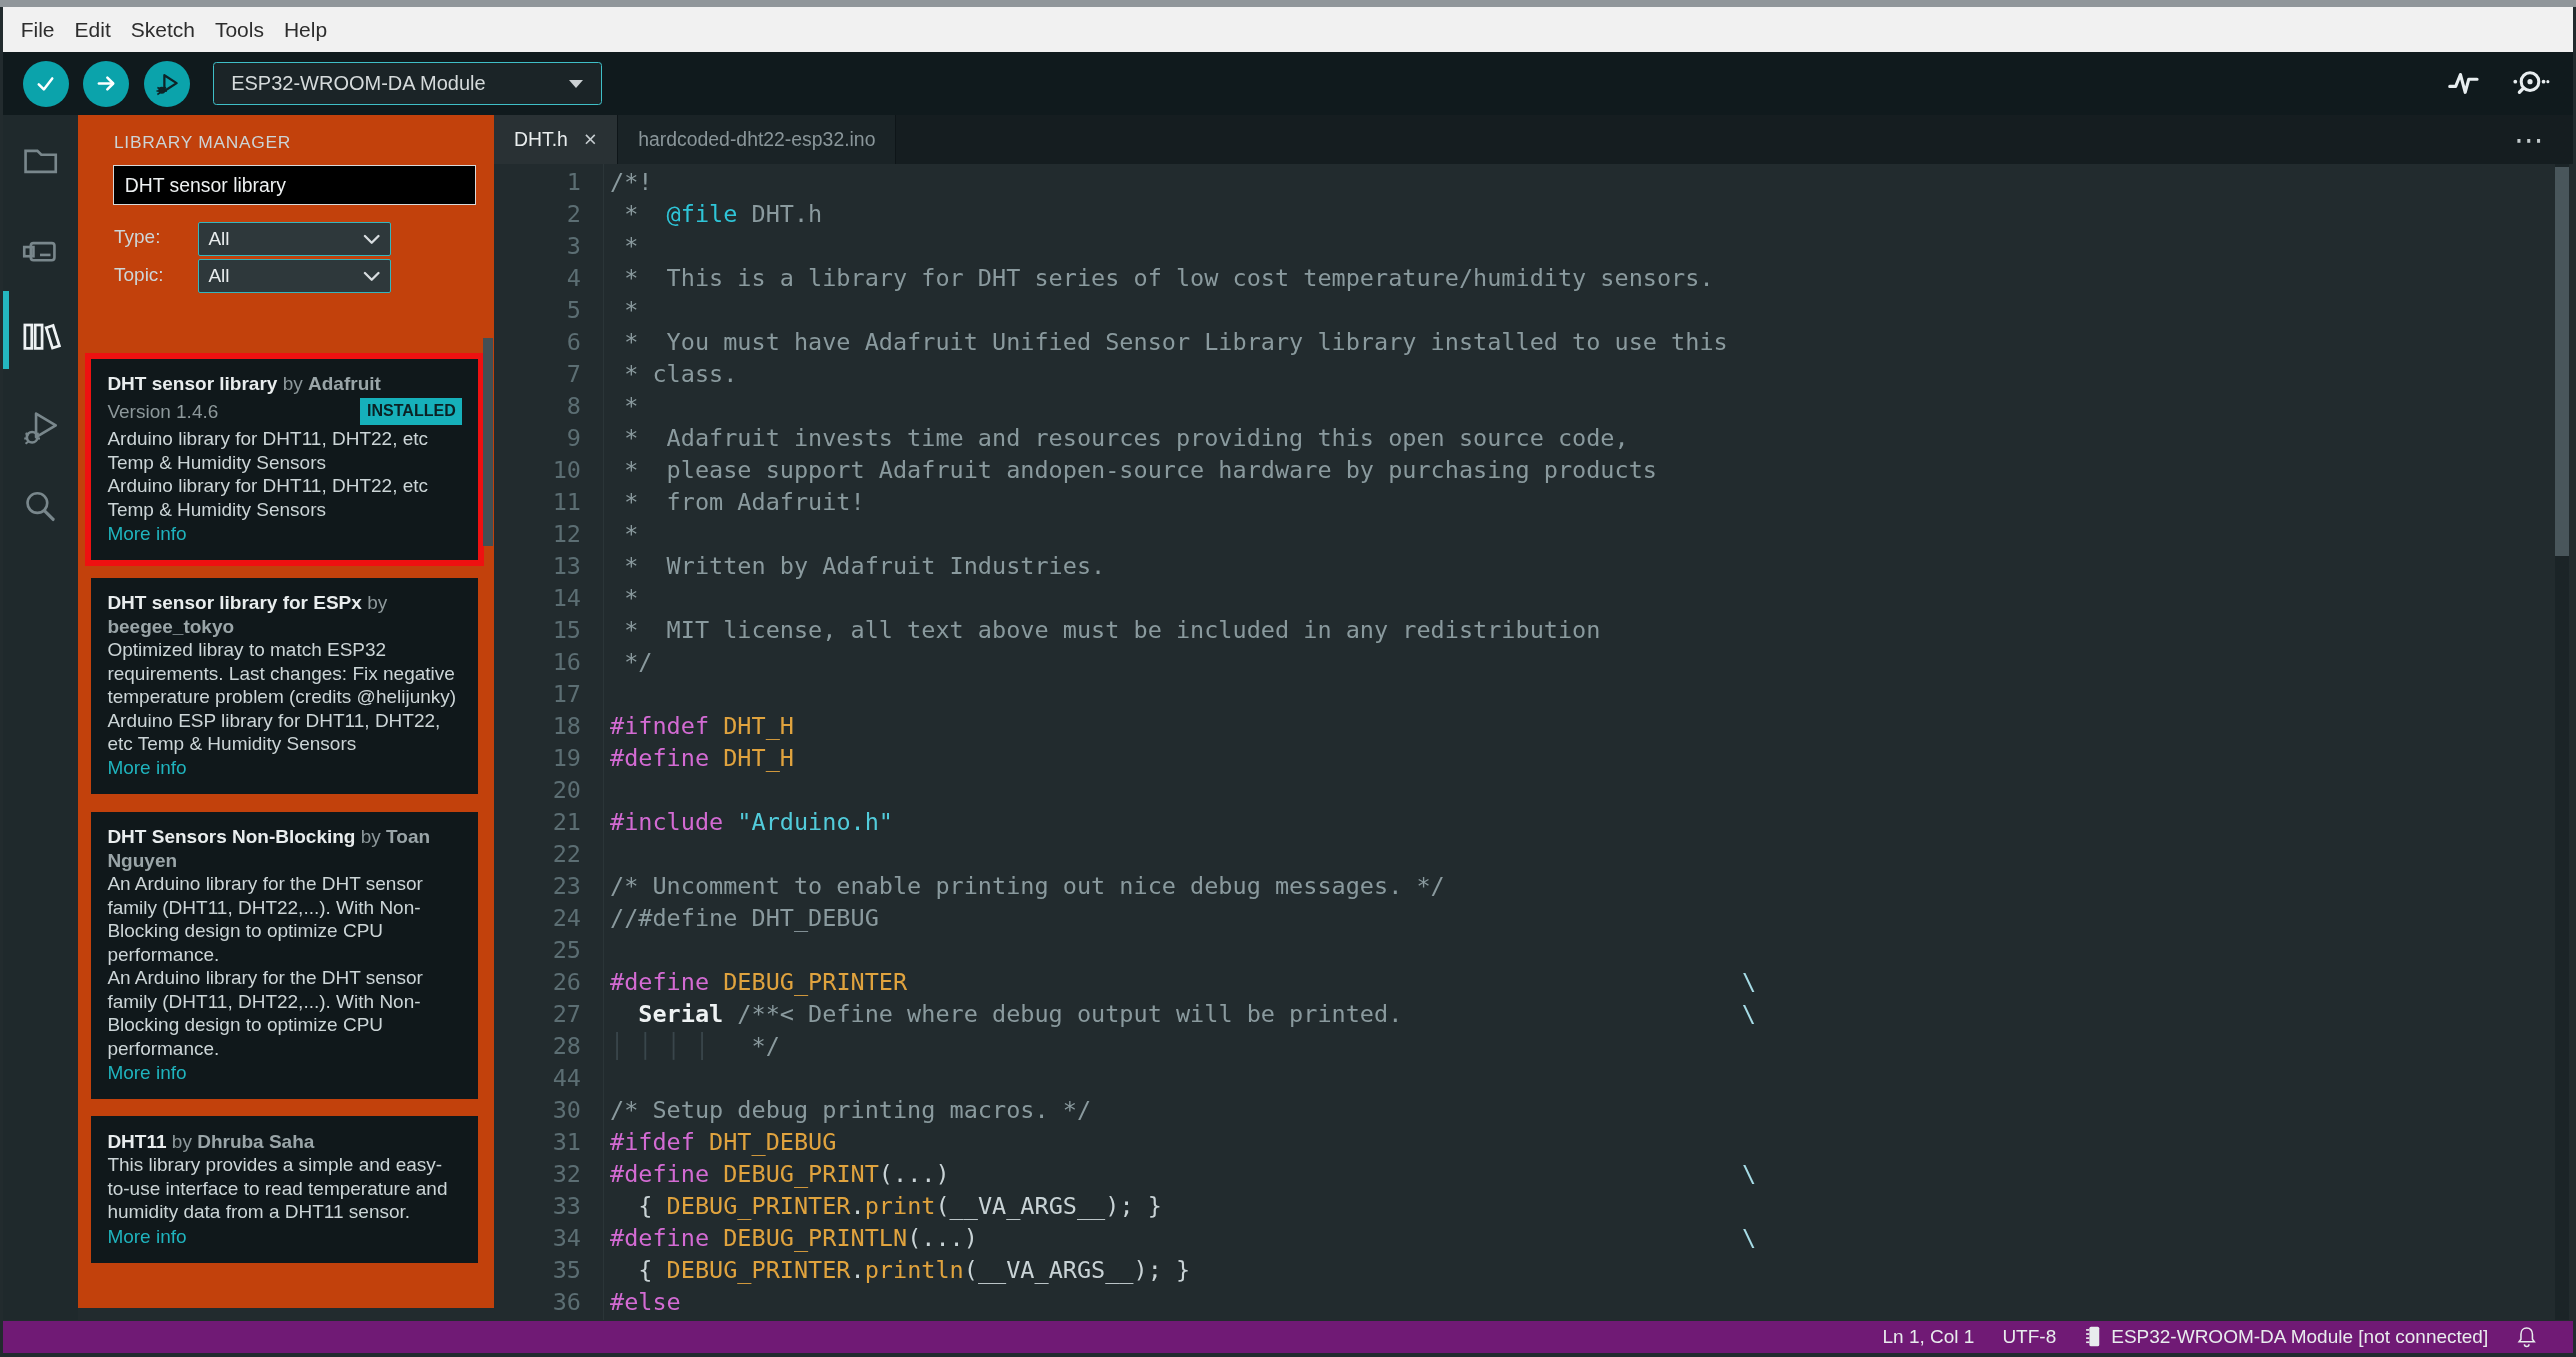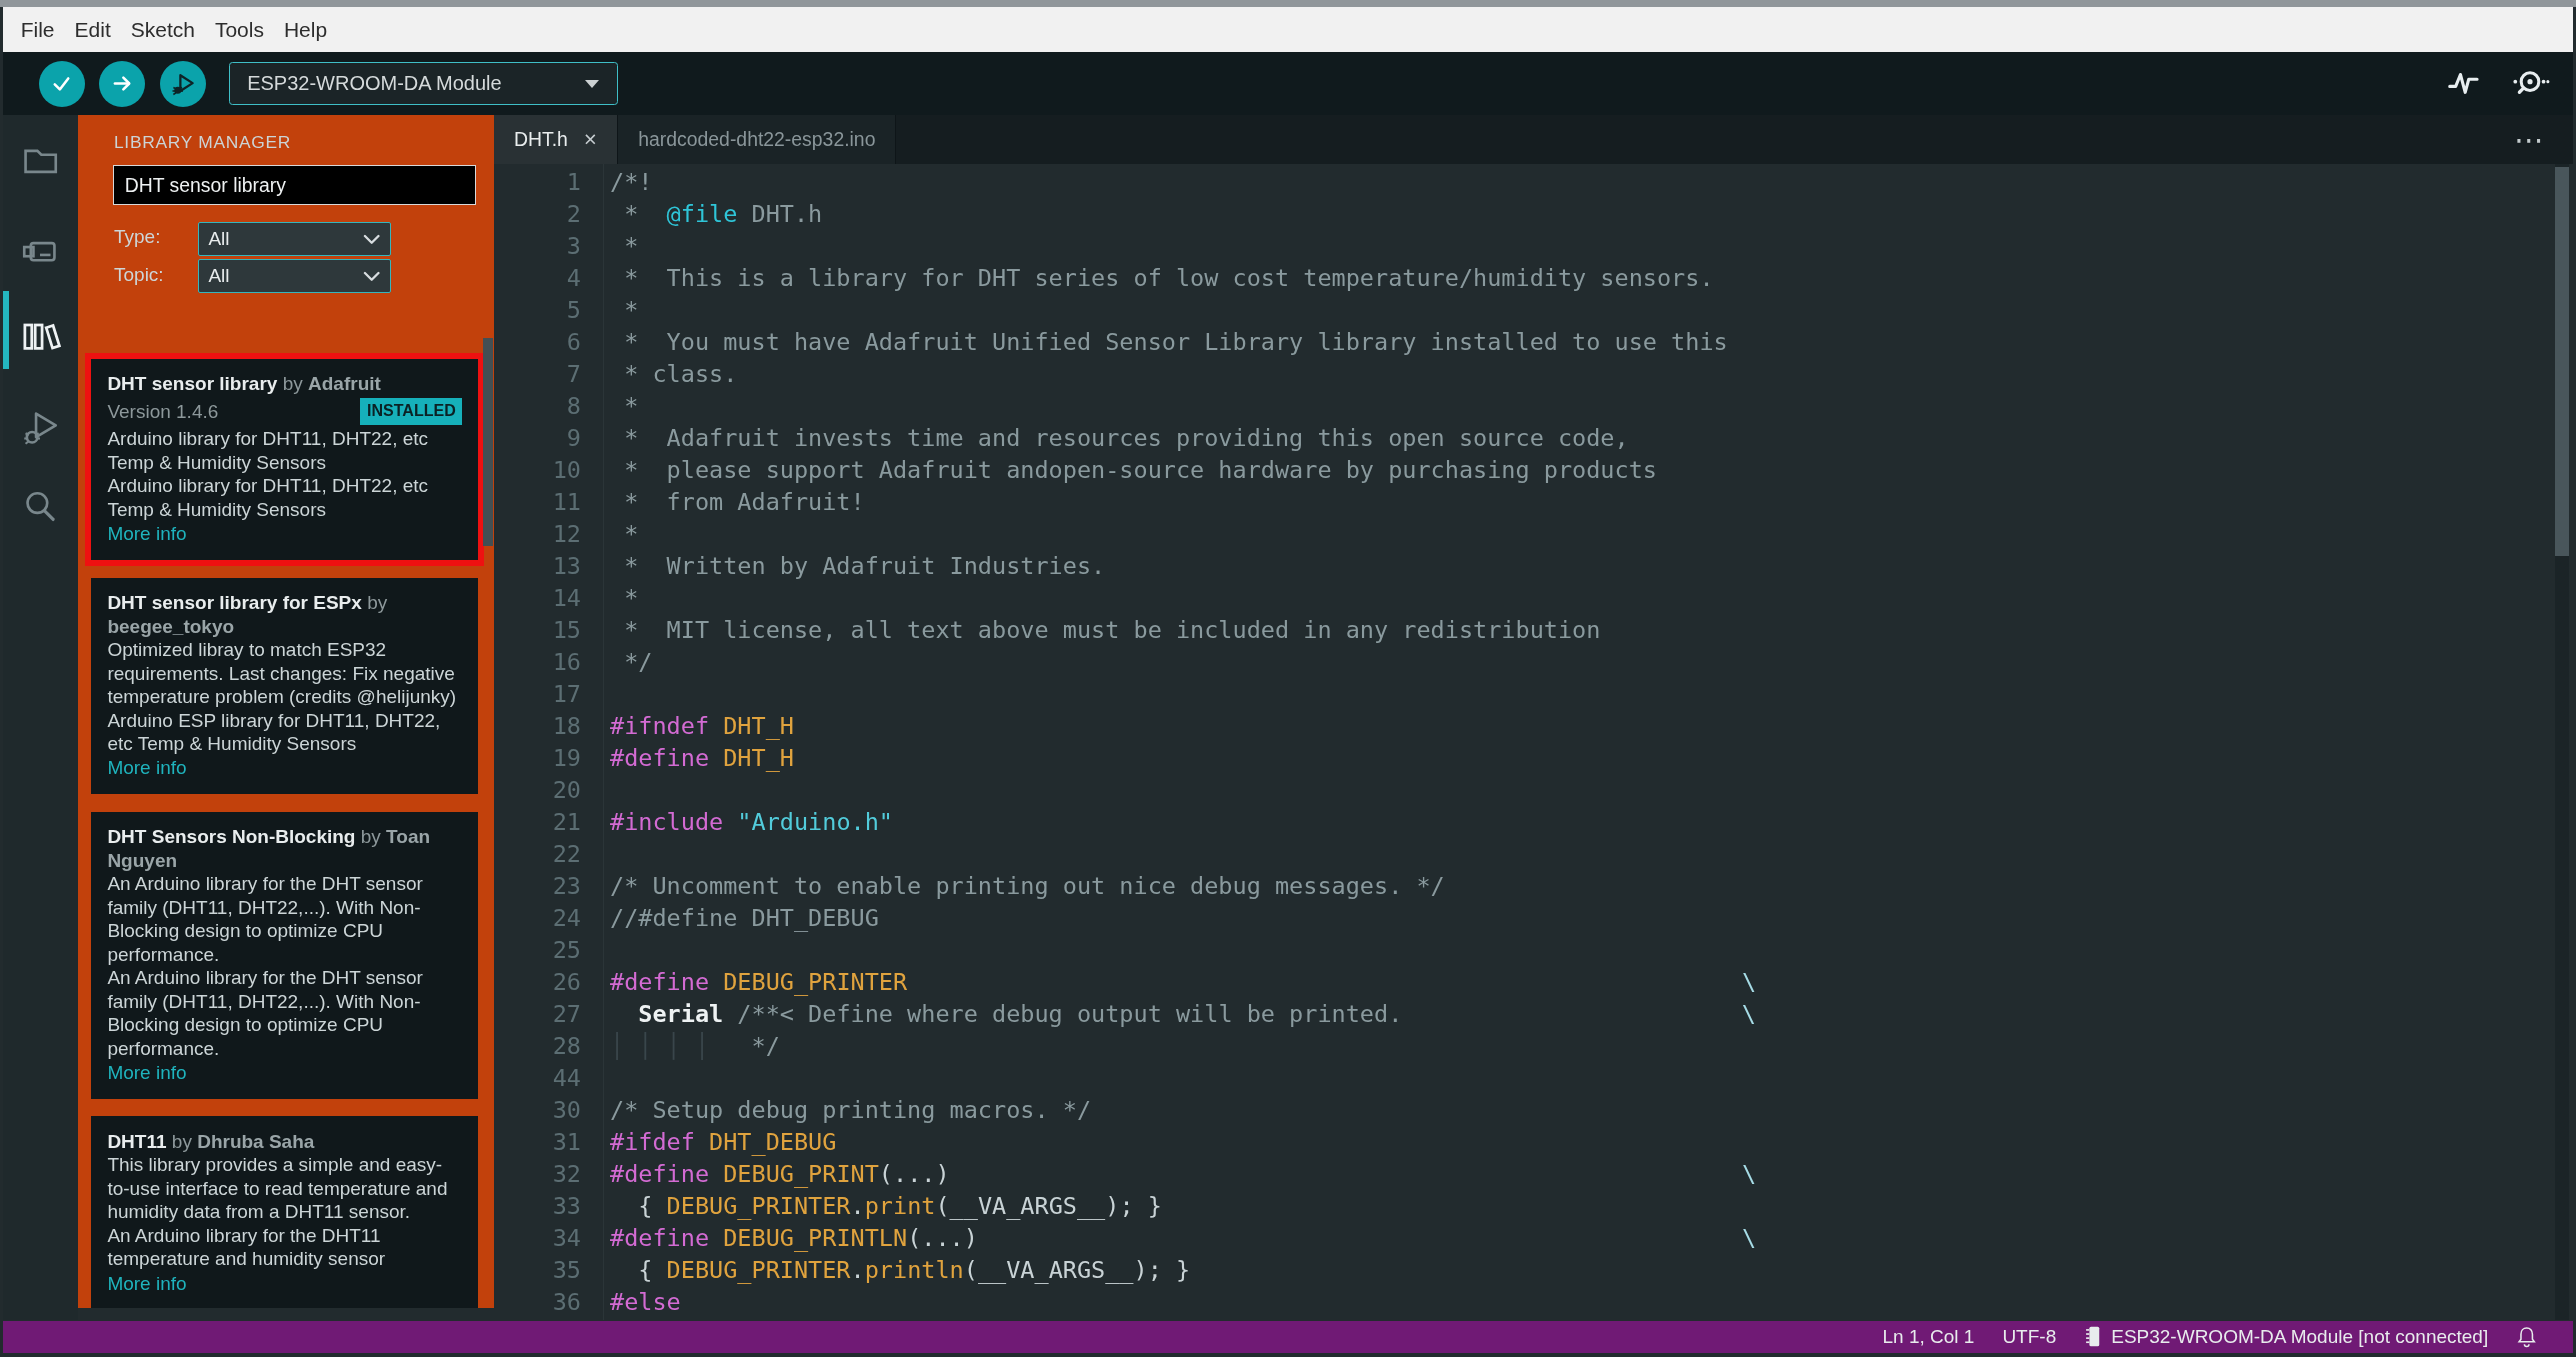--- a/index.html
+++ b/index.html
@@ -10,21 +10,21 @@
   
   #titlebar{position:absolute;left:0;top:0;width:100%;height:6.7px;background:#90969a;}
 
   
   #menubar{position:absolute;left:2.7px;right:3.4px;top:6.7px;height:46px;background:#f1f1f1;
            display:flex;align-items:center;padding-left:8px;text-align:right;}
   .menu-item{padding:0 10px;font-size:21px;color:#2d2d2d;}
 
   
   #toolbar{position:absolute;left:2.7px;right:3.4px;top:52px;height:63px;background:#101a1d;
-           display:flex;align-items:center;padding-left:36px;}
+           display:flex;align-items:center;padding-left:20px;}
   .circle-btn{width:46px;height:46px;border-radius:50%;background:#0ba3ab;margin-right:14.7px;
               display:flex;align-items:center;justify-content:center;flex:none;}
   #board-selector{margin-left:8px;width:389px;height:43px;background:#1b2427;border:1.3px solid #3fbfc7;
                   border-radius:3.4px;display:flex;align-items:center;padding:0 17.4px;}
   #board-selector .bs-label{font-size:20px;color:#d5dadb;flex:1;}
   .caret-down{width:0;height:0;border-left:7.4px solid transparent;border-right:7.4px solid transparent;
               border-top:8.7px solid #ccd1d3;}
   #toolbar-right-icons{position:absolute;right:0;top:0;height:63px;width:201px;}
   #serial-plotter{position:absolute;right:90px;top:12.7px;}
   #serial-monitor{position:absolute;right:23px;top:12.7px;}
@@ -247,21 +247,20 @@
           <div class="desc">
             <p>An Arduino library for the DHT sensor family (DHT11, DHT22,...). With Non-Blocking design to optimize CPU performance.</p>
             <p>An Arduino library for the DHT sensor family (DHT11, DHT22,...). With Non-Blocking design to optimize CPU performance.</p>
           </div>
           <div class="more">More info</div>
         </div>
         <div class="entry">
           <div class="title"><span class="name">DHT11</span><span class="by"> by </span><span class="author">Dhruba Saha</span></div>
           <div class="desc">
             <p>This library provides a simple and easy-to-use interface to read temperature and humidity data from a DHT11 sensor.</p>
-            <p>An Arduino library for the DHT11 temperature and humidity sensor</p>
           </div>
           <div class="more">More info</div>
         </div>
       </div>
     <div id="panel-scroll-thumb"></div>
   </div>
 
   <div id="editorcol">
     <div id="tabbar">
         <div class="tab active">

